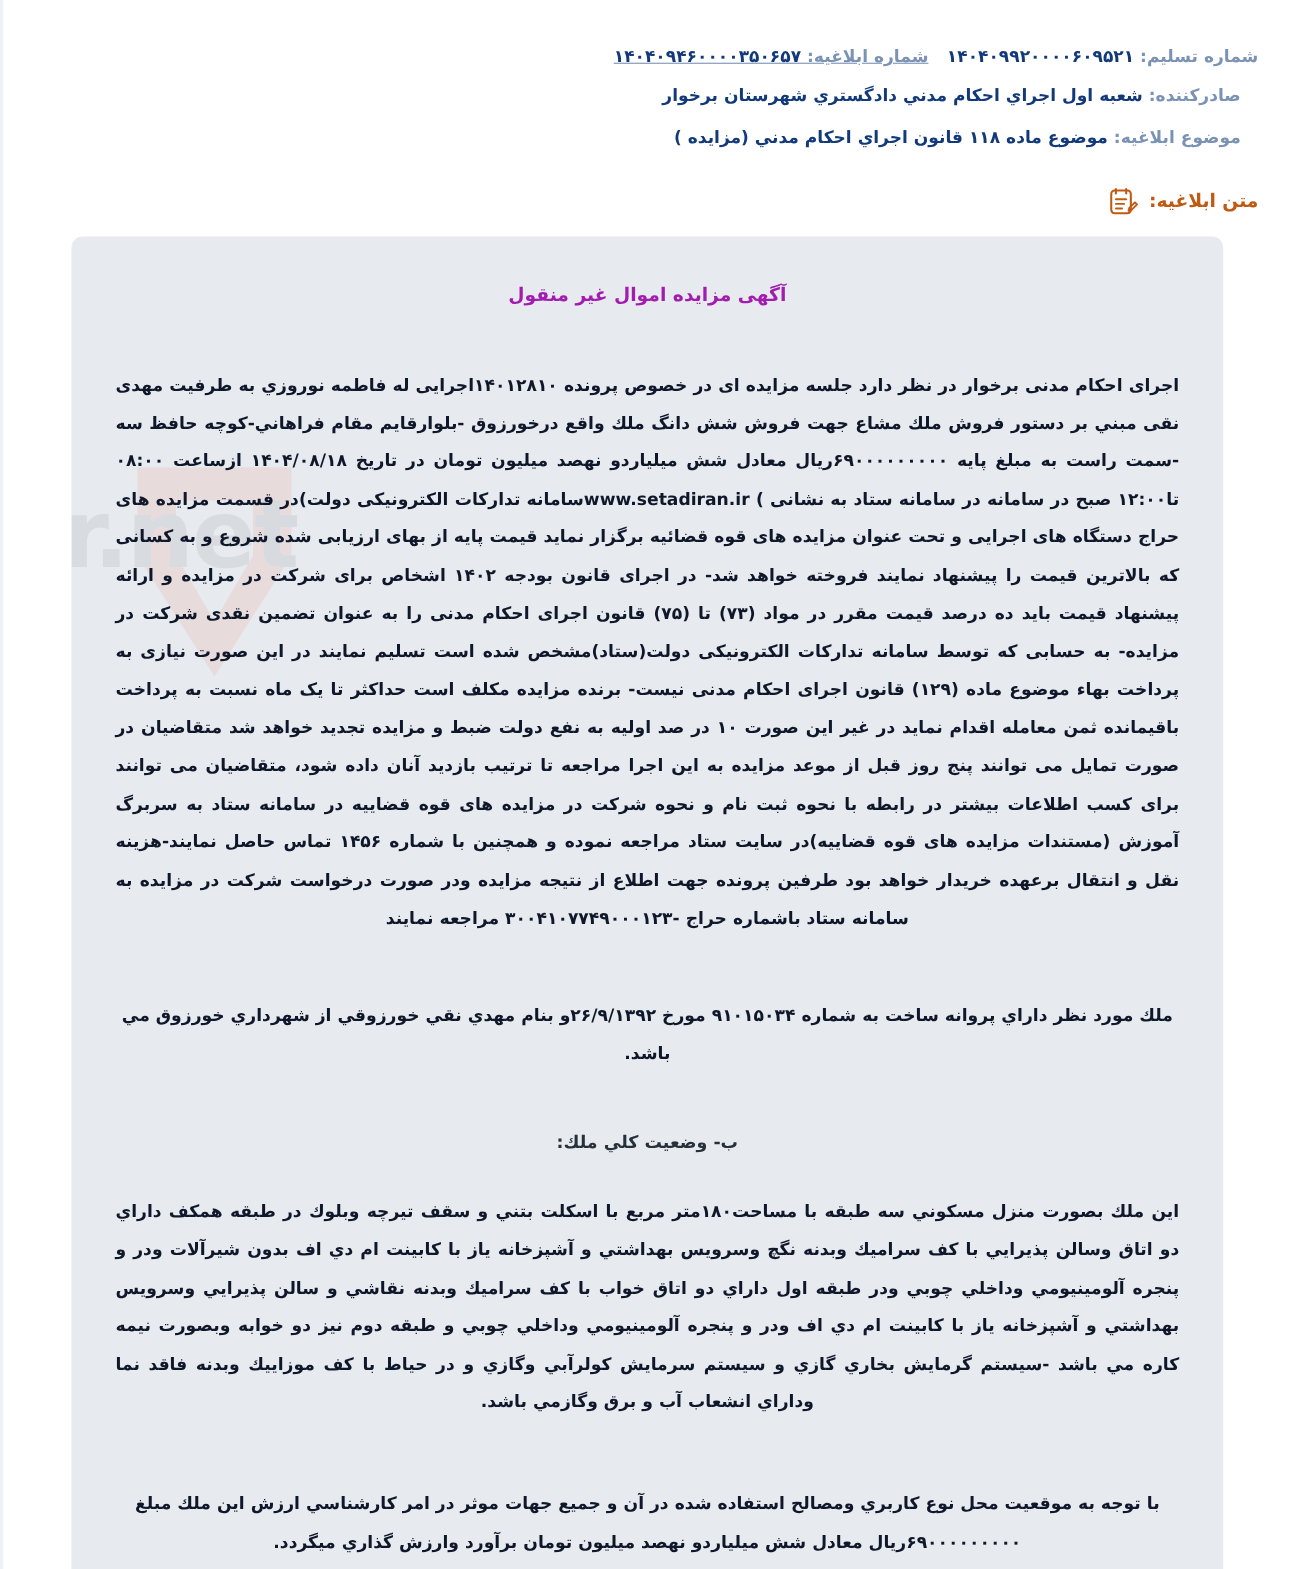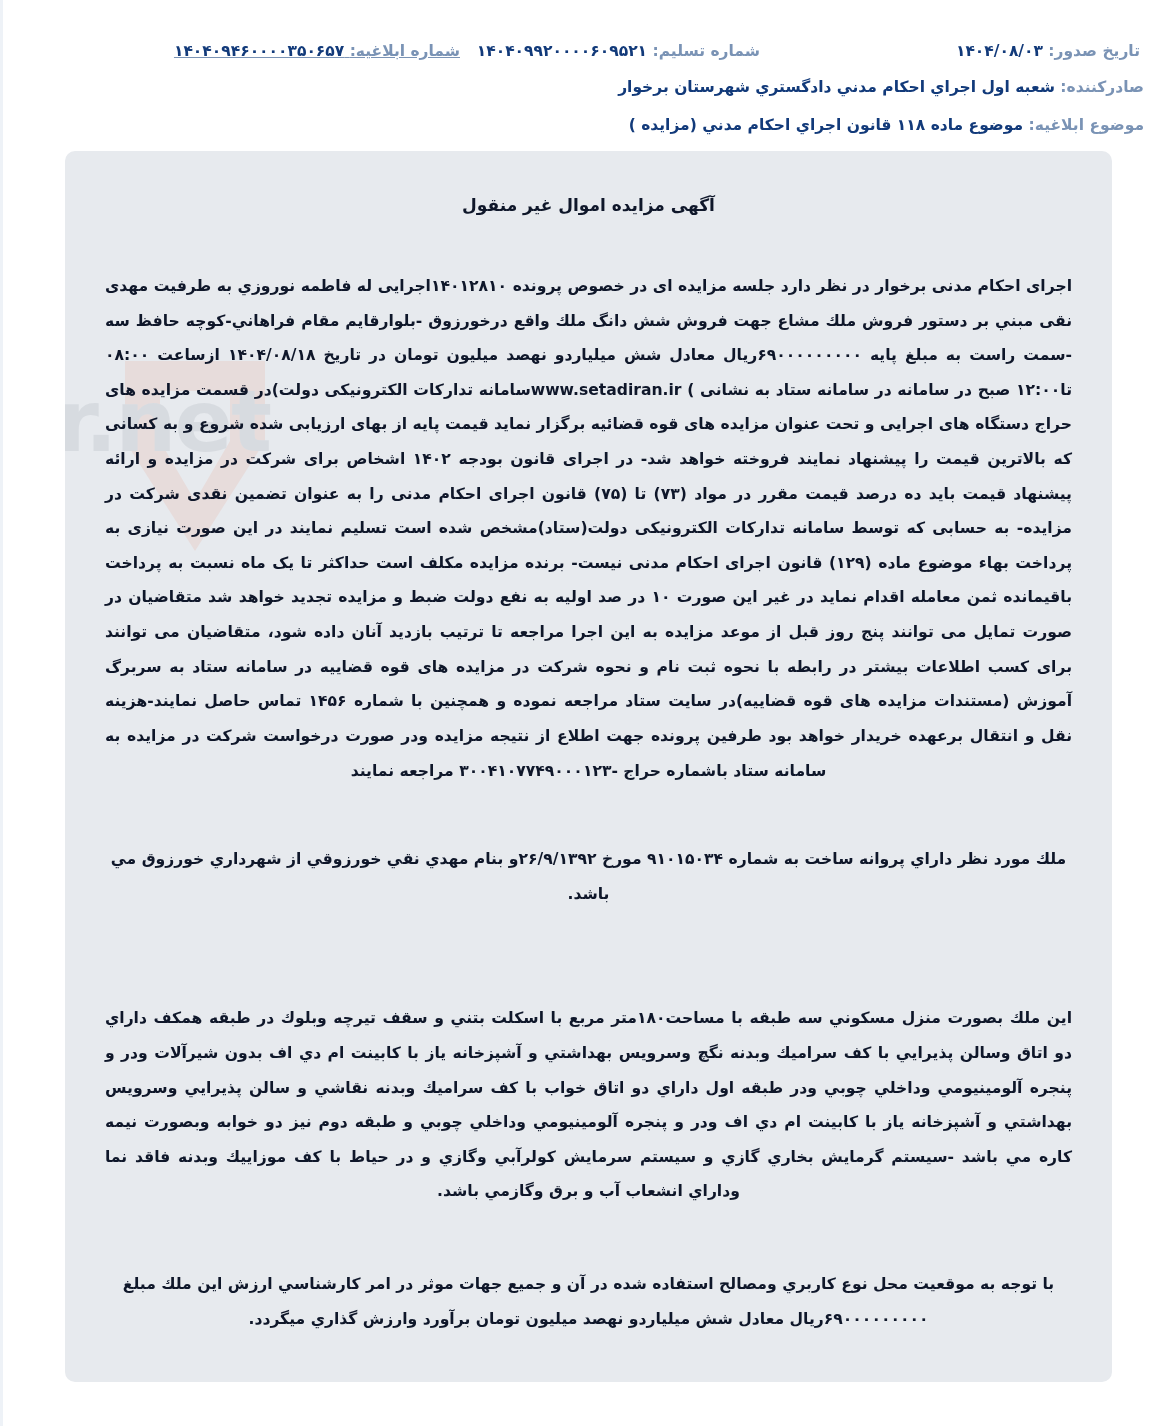--- a/index.html
+++ b/index.html
@@ -37,21 +37,21 @@
   .meta-item.second { width: 300px; }
   .meta-item.third { width: 300px; text-decoration: underline; }
   .meta-item .val {
     color: #123a7a;
     font-weight: 700;
     letter-spacing: .2px;
   }
 
   
   .info-line {
-    padding-right: 30px;
+    padding-right: 46px;
     padding-left: 30px;
     margin-top: 18px;
     font-size: 15.5px;
     color: #7a93b5;
     font-weight: 600;
   }
   .info-line .val {
     color: #123a7a;
     font-weight: 700;
   }
@@ -83,21 +83,21 @@
     position: relative;
     overflow: hidden;
     min-height: 1110px;
   }
   .card-inner { position: relative; z-index: 2; }
 
   .doc-title {
     text-align: center;
     font-size: 17px;
     font-weight: 700;
-    color: #0f172a;
+    color: #a21caf;
     margin: 10px 0 0 0;
     letter-spacing: .2px;
   }
 
   p.body {
     font-size: 15.6px;
     line-height: 2.22;
     color: #0f172a;
     font-weight: 700;
     text-align: justify;
@@ -141,44 +141,54 @@
     font-family: "DejaVu Sans", sans-serif;
     letter-spacing: -2px;
   }
 </style>
 </head>
 <body>
 
 <div class="page">
 
   <div class="meta-row">
-    <div class="meta-item first">
-      <span>تاریخ صدور:</span>
-      <span class="val">۱۴۰۴/۰۸/۰۳</span>
-    </div>
     <div class="meta-item second">
       <span>شماره تسلیم:</span>
       <span class="val">۱۴۰۴۰۹۹۲۰۰۰۰۶۰۹۵۲۱</span>
     </div>
     <div class="meta-item third">
       <span>شماره ابلاغیه:</span>
       <span class="val">۱۴۰۴۰۹۴۶۰۰۰۰۳۵۰۶۵۷</span>
     </div>
   </div>
 
   <div class="info-line">
     <span>صادرکننده:</span>
     <span class="val">شعبه اول اجراي احكام مدني دادگستري شهرستان برخوار</span>
   </div>
 
   <div class="info-line second">
     <span>موضوع ابلاغیه:</span>
     <span class="val">موضوع ماده ۱۱۸ قانون اجراي احكام مدني (مزایده )</span>
   </div>
 
+  <div class="text-label">
+    <span class="lbl">متن ابلاغیه:</span>
+    <span>
+      <svg class="doc-icon" viewBox="0 0 32 32" fill="none" xmlns="http://www.w3.org/2000/svg">
+        <rect x="4.5" y="5.5" width="19" height="22" rx="3.2" stroke="#c05a12" stroke-width="2"></rect>
+        <line x1="9" y1="4" x2="9" y2="8.5" stroke="#c05a12" stroke-width="2" stroke-linecap="round"></line>
+        <line x1="19" y1="4" x2="19" y2="8.5" stroke="#c05a12" stroke-width="2" stroke-linecap="round"></line>
+        <line x1="9" y1="14" x2="19" y2="14" stroke="#c05a12" stroke-width="1.8" stroke-linecap="round"></line>
+        <line x1="9" y1="18.5" x2="17" y2="18.5" stroke="#c05a12" stroke-width="1.8" stroke-linecap="round"></line>
+        <line x1="9" y1="23" x2="15" y2="23" stroke="#c05a12" stroke-width="1.8" stroke-linecap="round"></line>
+        <path d="M22 22.5 L27.5 17 L29.5 19 L24 24.5 L21.3 25.2 Z" stroke="#c05a12" stroke-width="1.8" stroke-linejoin="round" fill="none"></path>
+      </svg>
+    </span>
+  </div>
 
   <div class="card">
 
     <svg class="watermark" viewBox="0 0 700 300" xmlns="http://www.w3.org/2000/svg">
       <path d="M60 40 L200 40 L200 120 L130 230 L60 120 Z" fill="#e7c9c2" opacity="0.85"></path>
       <path d="M95 70 L165 70 L165 120 L130 180 L95 120 Z" fill="#e7eaee"></path>
       <text class="wm-text" x="205" y="130">iraltender.net</text>
     </svg>
 
     <div class="card-inner">
@@ -187,20 +197,21 @@
       <div class="gap-lg"></div>
 
       <p class="body">اجرای احكام مدنی برخوار در نظر دارد جلسه مزایده ای در خصوص پرونده  ۱۴۰۱۲۸۱۰اجرایی له  فاطمه نوروزي  به طرفيت  مهدی نقی   مبني بر دستور فروش ملك مشاع جهت فروش  شش دانگ  ملك واقع درخورزوق  -بلوارقايم مقام فراهاني-كوچه حافظ سه  -سمت راست به مبلغ پایه ۶۹۰۰۰۰۰۰۰۰۰ريال  معادل شش میلياردو نهصد میلیون تومان  در تاریخ  ۱۴۰۴/۰۸/۱۸  ازساعت ۰۸:۰۰   تا۱۲:۰۰ صبح در سامانه در سامانه ستاد به نشانی )  www.setadiran.irسامانه تدارکات الکترونیکی دولت)در قسمت مزایده های حراج دستگاه های اجرایی و تحت عنوان مزایده های قوه قضائیه  برگزار نماید  قیمت پایه از بهای ارزیابی شده شروع و به کسانی که بالاترین قیمت را پیشنهاد نمایند فروخته خواهد شد- در اجرای قانون بودجه ۱۴۰۲ اشخاص برای شرکت در مزایده و ارائه پیشنهاد قیمت باید ده درصد قیمت مقرر در مواد (۷۳) تا (۷۵) قانون اجرای احكام مدنی را به عنوان تضمین نقدی شرکت در مزایده- به حسابی که توسط سامانه تدارکات الکترونیکی دولت(ستاد)مشخص شده است تسلیم نمایند در این صورت نیازی به پرداخت بهاء موضوع ماده (۱۲۹) قانون اجرای احكام مدنی نیست- برنده مزایده مکلف است حداکثر تا یک ماه نسبت به پرداخت باقیمانده ثمن معامله اقدام نماید در غیر این صورت ۱۰ در صد اولیه به نفع دولت ضبط و مزایده تجدید خواهد شد متقاضیان در صورت تمایل می توانند پنج روز قبل از موعد مزایده به این اجرا مراجعه تا ترتیب بازدید آنان داده شود، متقاضیان می توانند برای کسب اطلاعات بیشتر در رابطه با نحوه ثبت نام و نحوه شرکت در مزایده های قوه قضاییه در سامانه ستاد به سربرگ آموزش (مستندات مزایده های قوه قضاییه)در سایت ستاد مراجعه نموده و همچنین با شماره ۱۴۵۶ تماس حاصل نمایند-هزینه نقل و انتقال برعهده خریدار خواهد بود طرفین پرونده جهت اطلاع از نتیجه مزایده ودر صورت درخواست شرکت در مزایده به سامانه ستاد باشماره حراج  -۳۰۰۴۱۰۷۷۴۹۰۰۰۱۲۳ مراجعه نمایند</p>
 
       <div class="gap-lg"></div>
 
       <p class="body block-2">ملك مورد نظر داراي پروانه ساخت به شماره ۹۱۰۱۵۰۳۴ مورخ ۲۶/۹/۱۳۹۲و بنام مهدي نقي خورزوقي از شهرداري خورزوق مي باشد.</p>
 
       <div class="gap-lg"></div>
 
+      <p class="heading">ب- وضعیت كلي ملك:</p>
 
       <div class="gap-md"></div>
 
       <p class="body">این ملك بصورت منزل مسكوني سه طبقه با مساحت۱۸۰متر مربع با اسكلت بتني و سقف تیرچه وبلوك در طبقه  همكف داراي دو اتاق وسالن پذیرایي با كف سراميك وبدنه نگچ وسرویس بهداشتي و آشپزخانه  یاز  با كابینت ام دي اف  بدون شیرآلات  ودر و پنجره آلومینیومي وداخلي چوبي ودر طبقه اول داراي دو اتاق خواب با كف سراميك وبدنه نقاشي و سالن پذیرایي  وسرویس بهداشتي و آشپزخانه  یاز  با كابینت ام دي اف  ودر و پنجره آلومینیومي وداخلي چوبي و طبقه دوم  نیز دو خوابه  وبصورت نیمه كاره مي باشد -سیستم گرمایش بخاري گازي و سیستم سرمایش كولرآبي وگازي و در حیاط  با كف موزاییك  وبدنه فاقد نما وداراي انشعاب آب و برق وگازمي باشد.</p>
 
       <div class="gap-sm"></div>
 
 
       <div class="gap-md"></div>
 

